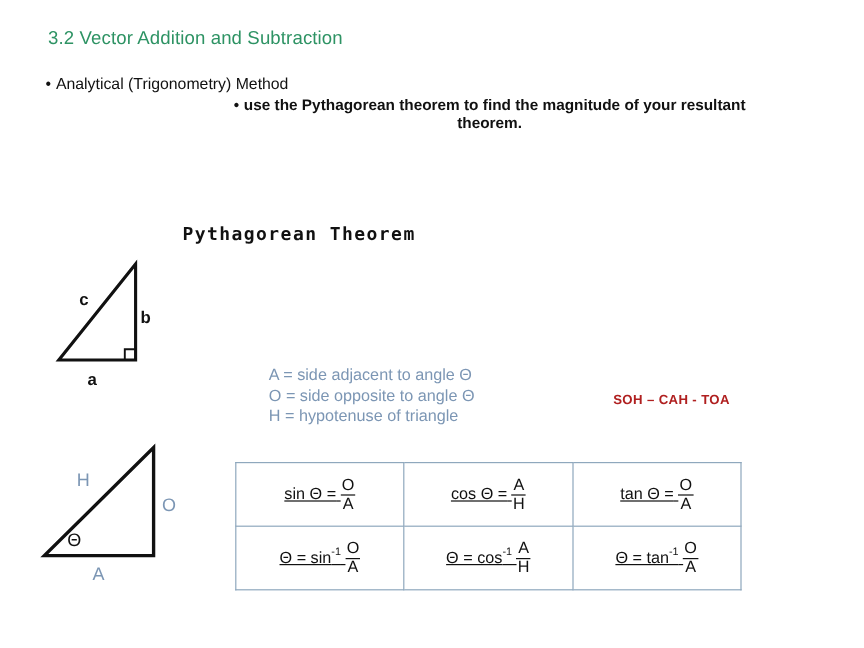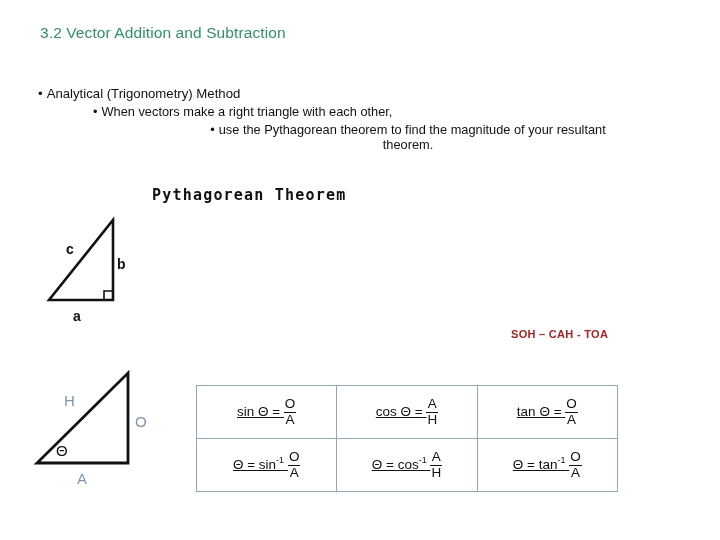--- a/index.html
+++ b/index.html
@@ -13,25 +13,25 @@
   .slide{position:absolute;inset:0;padding-left:37px;}
 
   
   #slide-title{
     position:absolute; left:40px; top:24px;
     font-size:15.5px; color:#2e9364; letter-spacing:.1px;
     white-space:nowrap;
   }
 
   
-  #bullets{position:absolute; left:38px; top:62px; width:650px; color:#111;margin-top:24px;}
+  #bullets{position:absolute; left:38px; top:62px; width:650px; color:#111;}
   .b-l1{font-size:13.2px; margin:0 0 3px 0; white-space:nowrap;}
   .b-l2{font-size:12.8px; margin:0 0 3px 55px; white-space:nowrap;}
   .b-l3{font-size:12.8px; margin:0 0 0 0; text-align:center; padding-left:90px;}
-  .b-l3 .ln{display:block;}
+  .b-l3 .ln{display:block;font-weight:bold;}
   .bullet-dot{display:inline-block; margin-right:4px;}
 
   
   #pyth-heading{
     position:absolute; left:118px; top:186px;
     font-family:"DejaVu Sans Mono", monospace;
     font-size:15px; font-weight:bold; color:#111;
     letter-spacing:1.2px; white-space:nowrap;margin-left:34px;
   }
 
@@ -99,42 +99,44 @@
 <body>
 
 <div class="slide">
 
   <div id="slide-title">3.2 Vector Addition and Subtraction</div>
 
   <div id="bullets">
     <div class="b-l1">
       <span class="bullet-dot">•</span><span>Analytical (Trigonometry) Method</span>
     </div>
-    <div class="b-l2">
-      <span class="bullet-dot">•</span><span>When vectors make a right triangle with each other,</span>
-    </div>
     <div class="b-l3">
       <span class="ln">
         <span class="bullet-dot">•</span><span>use the Pythagorean theorem to find the magnitude of your resultant</span>
       </span>
       <span class="ln">theorem.</span>
     </div>
   </div>
 
   <div id="pyth-heading">Pythagorean Theorem</div>
 
   <svg id="tri-top" class="tri-svg" width="110" height="105" viewBox="0 0 110 105">
     <polygon points="13,90 77,90 77,10" fill="none" stroke="#111" stroke-width="2.6"></polygon>
     <polyline points="68,90 68,81 77,81" fill="none" stroke="#111" stroke-width="1.6"></polyline>
   </svg>
   <div class="lbl lbl-b" id="lbl-c">c</div>
   <div class="lbl lbl-b" id="lbl-b">b</div>
   <div class="lbl lbl-b" id="lbl-a">a</div>
 
 
+  <div id="definitions">
+    <div>A = side adjacent to angle Θ</div>
+    <div>O = side opposite to angle Θ</div>
+    <div>H = hypotenuse of triangle</div>
+  </div>
 
   <div id="sohcahtoa">SOH – CAH - TOA</div>
 
   <svg id="tri-bottom" class="tri-svg" width="125" height="110" viewBox="0 0 125 110">
     <polygon points="13,98 104,98 104,8" fill="none" stroke="#111" stroke-width="2.8"></polygon>
   </svg>
   <div class="lbl lbl-blue" id="lbl-H">H</div>
   <div class="lbl lbl-blue" id="lbl-O">O</div>
   <div class="lbl lbl-blue" id="lbl-A">A</div>
   <div class="lbl" id="lbl-theta">Θ</div>

